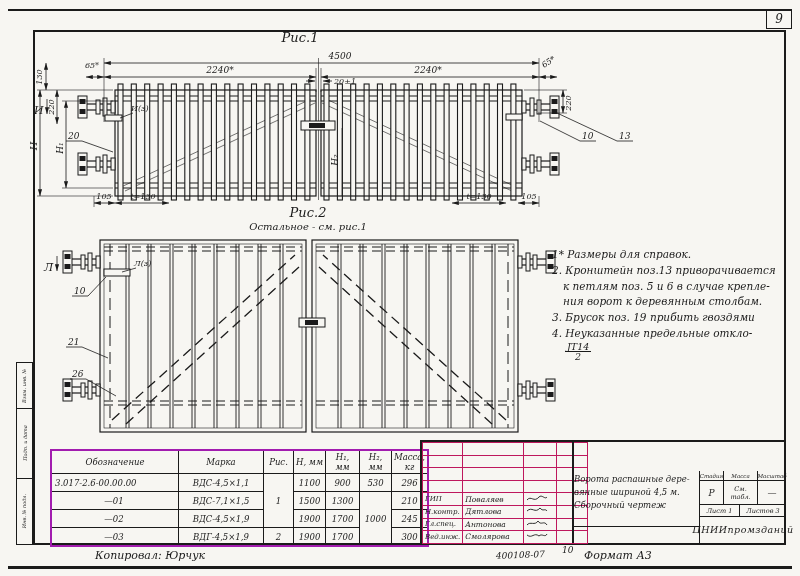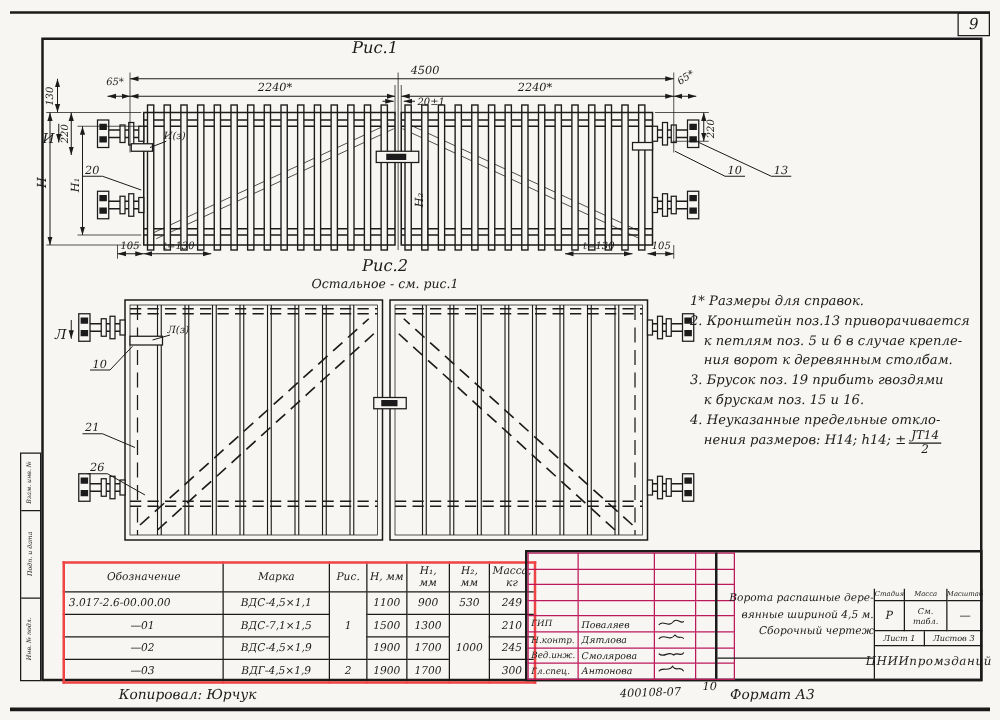--- a/index.html
+++ b/index.html
@@ -29,45 +29,45 @@
   .pagebox{left:766px;top:10px;width:26px;height:19px;border:1.5px solid #1b1b1b;box-sizing:border-box;
            text-align:center;font-size:12px;line-height:16px}
   
   .sidestrip{left:16px;top:362px;width:17px;height:183px;border:1.5px solid #1b1b1b;box-sizing:border-box}
   .sidecell{position:absolute;left:0;width:100%;display:flex;align-items:center;justify-content:center}
   .sidecell span{transform:rotate(-90deg);white-space:nowrap;font-size:5px}
   .sc1{top:0;height:45px;border-bottom:1px solid #1b1b1b}
   .sc2{top:45px;height:70px;border-bottom:1px solid #1b1b1b}
   .sc3{top:115px;height:66px}
   
-  .notes{left:552px;top:234px;width:222px;font-size:10.5px;line-height:1.5}
+  .notes{left:552px;top:247px;width:222px;font-size:10.5px;line-height:1.5}
   .notes div{white-space:nowrap}
   .ind{padding-left:11px}
   .frac{display:inline-block;vertical-align:-0.7em;text-align:center;font-size:9.5px;line-height:1.05;margin-left:2px}
   .frac .num{display:block;border-bottom:1px solid #1b1b1b;padding:0 2px}
   
   table{border-collapse:collapse}
   .spec{left:50px;top:449px}
   .spec td,.spec th{border:1px solid #1b1b1b;font-weight:normal;font-size:8.5px;text-align:center;
                     padding:0 2px;font-style:italic}
-  .spec{border:2px solid #ef4444}
+  .spec{border:2px solid #a21caf}
   .spec th{height:22px}
   .spec td{height:17px}
   .r{text-align:center;padding-right:4px!important}
   .l{text-align:left!important;padding-left:3px!important}
   
   .tb{left:420px;top:440px;width:366px;height:105px;border:2px solid #1b1b1b;box-sizing:border-box}
   .stamp{position:absolute;left:0;top:0}
   .stamp td{border:1px solid #be185d;height:11.6px;font-size:7px;padding:0 2px;white-space:nowrap}
   .stamp .nm{font-size:7.5px}
   .rz{position:absolute;left:150px;top:0;width:212px;height:101px;border-left:2px solid #1b1b1b}
   .doccell{position:absolute;left:0;top:0;width:100%;height:29px;border-bottom:2px solid #1b1b1b;box-sizing:border-box;
            text-align:center;font-size:12.5px;line-height:27px;letter-spacing:1px}
   .titcell{position:absolute;left:0;top:29px;width:126px;height:72px;border-right:1px solid #1b1b1b;box-sizing:border-box}
-  .titinner{border-bottom:1px solid #1b1b1b;height:56px;text-align:right;font-size:8.5px;line-height:1.55;padding-top:2px;box-sizing:border-box}
+  .titinner{border-bottom:1px solid #1b1b1b;height:56px;text-align:left;font-size:8.5px;line-height:1.55;padding-top:2px;box-sizing:border-box}
   .sg{position:absolute;left:126px;top:29px;width:86px;height:72px}
   .sgrow{display:flex}
   .sgc{border-right:1px solid #1b1b1b;border-bottom:1px solid #1b1b1b;box-sizing:border-box;
        display:flex;align-items:center;justify-content:center;text-align:center}
   .sgc:last-child{border-right:none}
   .h6{font-size:5.5px}.h7{font-size:6.5px}.h9{font-size:9px}
   .org{height:25px;display:flex;align-items:center;justify-content:center;font-size:9.5px;letter-spacing:0.5px}
   
   .copied{left:95px;top:549px;font-size:11px}
   .code{left:496px;top:550px;font-size:9px;transform:rotate(-2deg)}
@@ -328,24 +328,23 @@
       <span>Инв. № подл.</span>
     </div>
 </div>
 
 <div class="abs notes">
   <div>1* Размеры для справок.</div>
   <div>2. Кронштейн поз.13 приворачивается</div>
   <div class="ind">к петлям поз. 5 и 6 в случае крепле-</div>
   <div class="ind">ния ворот к деревянным столбам.</div>
   <div>3. Брусок поз. 19 прибить гвоздями</div>
-  <div class="ind">к брускам поз. 15 и 16.</div>
   <div>4. Неуказанные предельные откло-</div>
   <div class="ind">
-    <span>нения размеров: Н14; h14; ±</span><span class="frac"><span class="num">JT14</span><span>2</span></span>
+    <span class="frac"><span class="num">JT14</span><span>2</span></span>
   </div>
 </div>
 
 <table class="abs spec">
   <tbody>
       <tr>
     <th style="width:122px">Обозначение</th>
     <th style="width:80px">Марка</th>
     <th style="width:25px">Рис.</th>
     <th style="width:27px">Н, мм</th>
@@ -353,21 +352,21 @@
     <th style="width:27px">Н₂, мм</th>
     <th style="width:30px">Масса, кг</th>
   </tr>
   <tr>
     <td class="l">3.017-2.6-00.00.00</td>
     <td>ВДС-4,5×1,1</td>
     <td rowspan="3">1</td>
     <td>1100</td>
     <td>900</td>
     <td>530</td>
-    <td>249</td>
+    <td>296</td>
   </tr>
   <tr>
     <td class="r">—01</td>
     <td>ВДС-7,1×1,5</td>
     <td>1500</td>
     <td>1300</td>
     <td rowspan="3">1000</td>
     <td>210</td>
   </tr>
   <tr>
@@ -425,32 +424,32 @@
     </tr>
     <tr>
       <td>Н.контр.</td>
       <td class="nm">Дятлова</td>
       <td><svg width="22" height="9">
               <path d="M1,5 C6,0 9,8 14,2 C17,6 19,2 21,5" stroke="#1b1b1b" fill="none" stroke-width="0.9"></path>
             </svg></td>
           <td></td>
     </tr>
     <tr>
+      <td>Гл.спец.</td>
+      <td class="nm">Антонова</td>
+      <td><svg width="22" height="9">
+              <path d="M1,6 C4,2 9,7 12,2 C15,7 18,1 21,6" stroke="#1b1b1b" fill="none" stroke-width="0.9"></path>
+            </svg></td>
+          <td></td>
+    </tr>
+    <tr>
       <td>Вед.инж.</td>
       <td class="nm">Смолярова</td>
       <td><svg width="22" height="9">
               <path d="M1,4 C6,8 8,1 13,5 C16,2 19,7 21,3" stroke="#1b1b1b" fill="none" stroke-width="0.9"></path>
-            </svg></td>
-          <td></td>
-    </tr>
-    <tr>
-      <td>Гл.спец.</td>
-      <td class="nm">Антонова</td>
-      <td><svg width="22" height="9">
-              <path d="M1,6 C4,2 9,7 12,2 C15,7 18,1 21,6" stroke="#1b1b1b" fill="none" stroke-width="0.9"></path>
             </svg></td>
           <td></td>
     </tr>
   </tbody>
     </table>
 
   <div class="rz">
     <div class="titcell">
       <div class="titinner">
         <div>Ворота распашные дере-</div>

